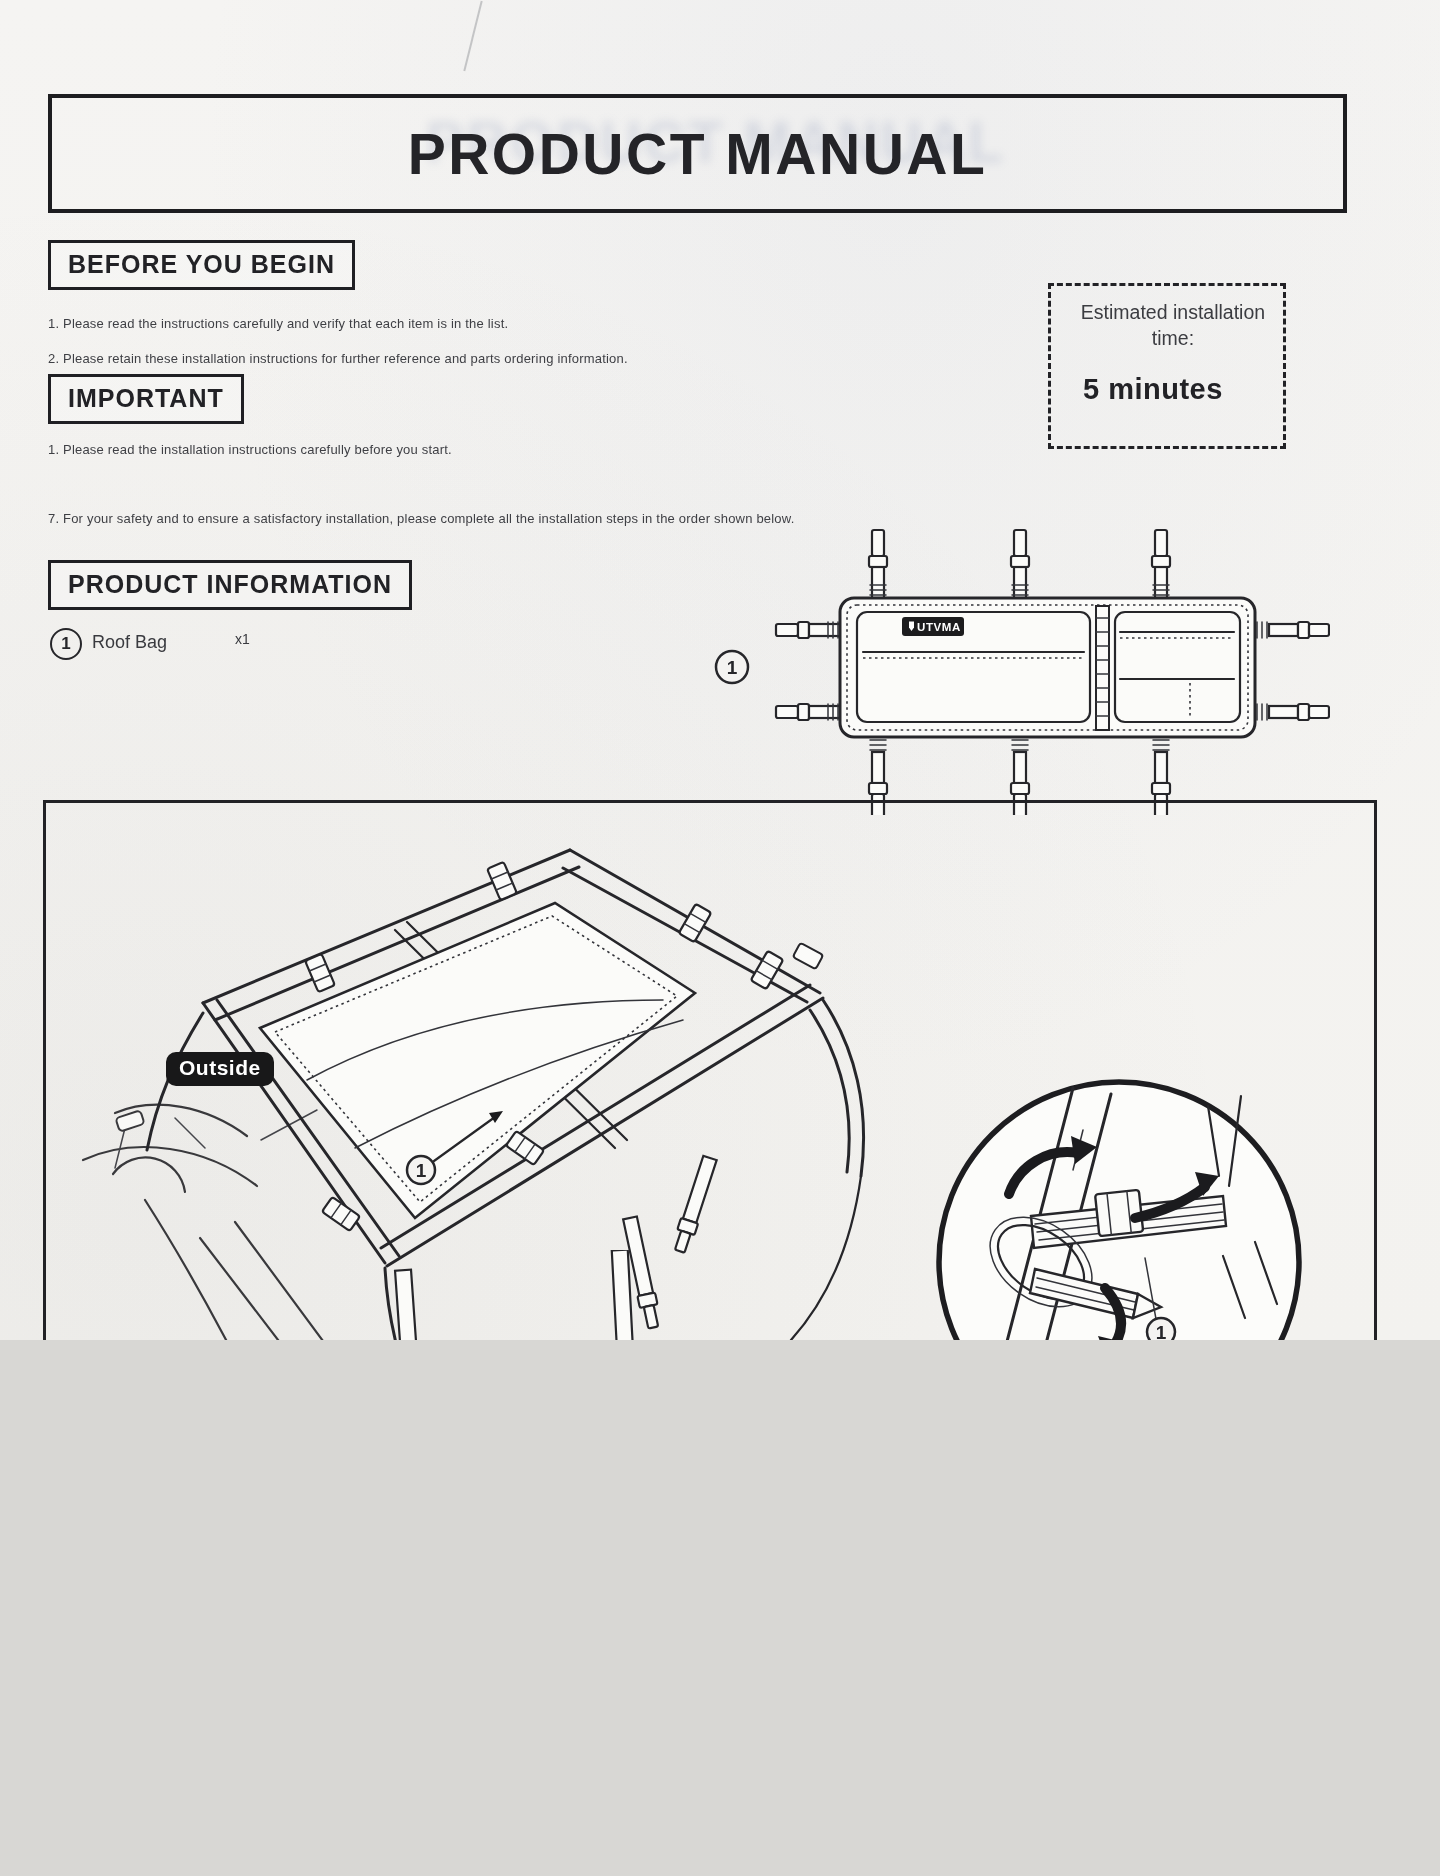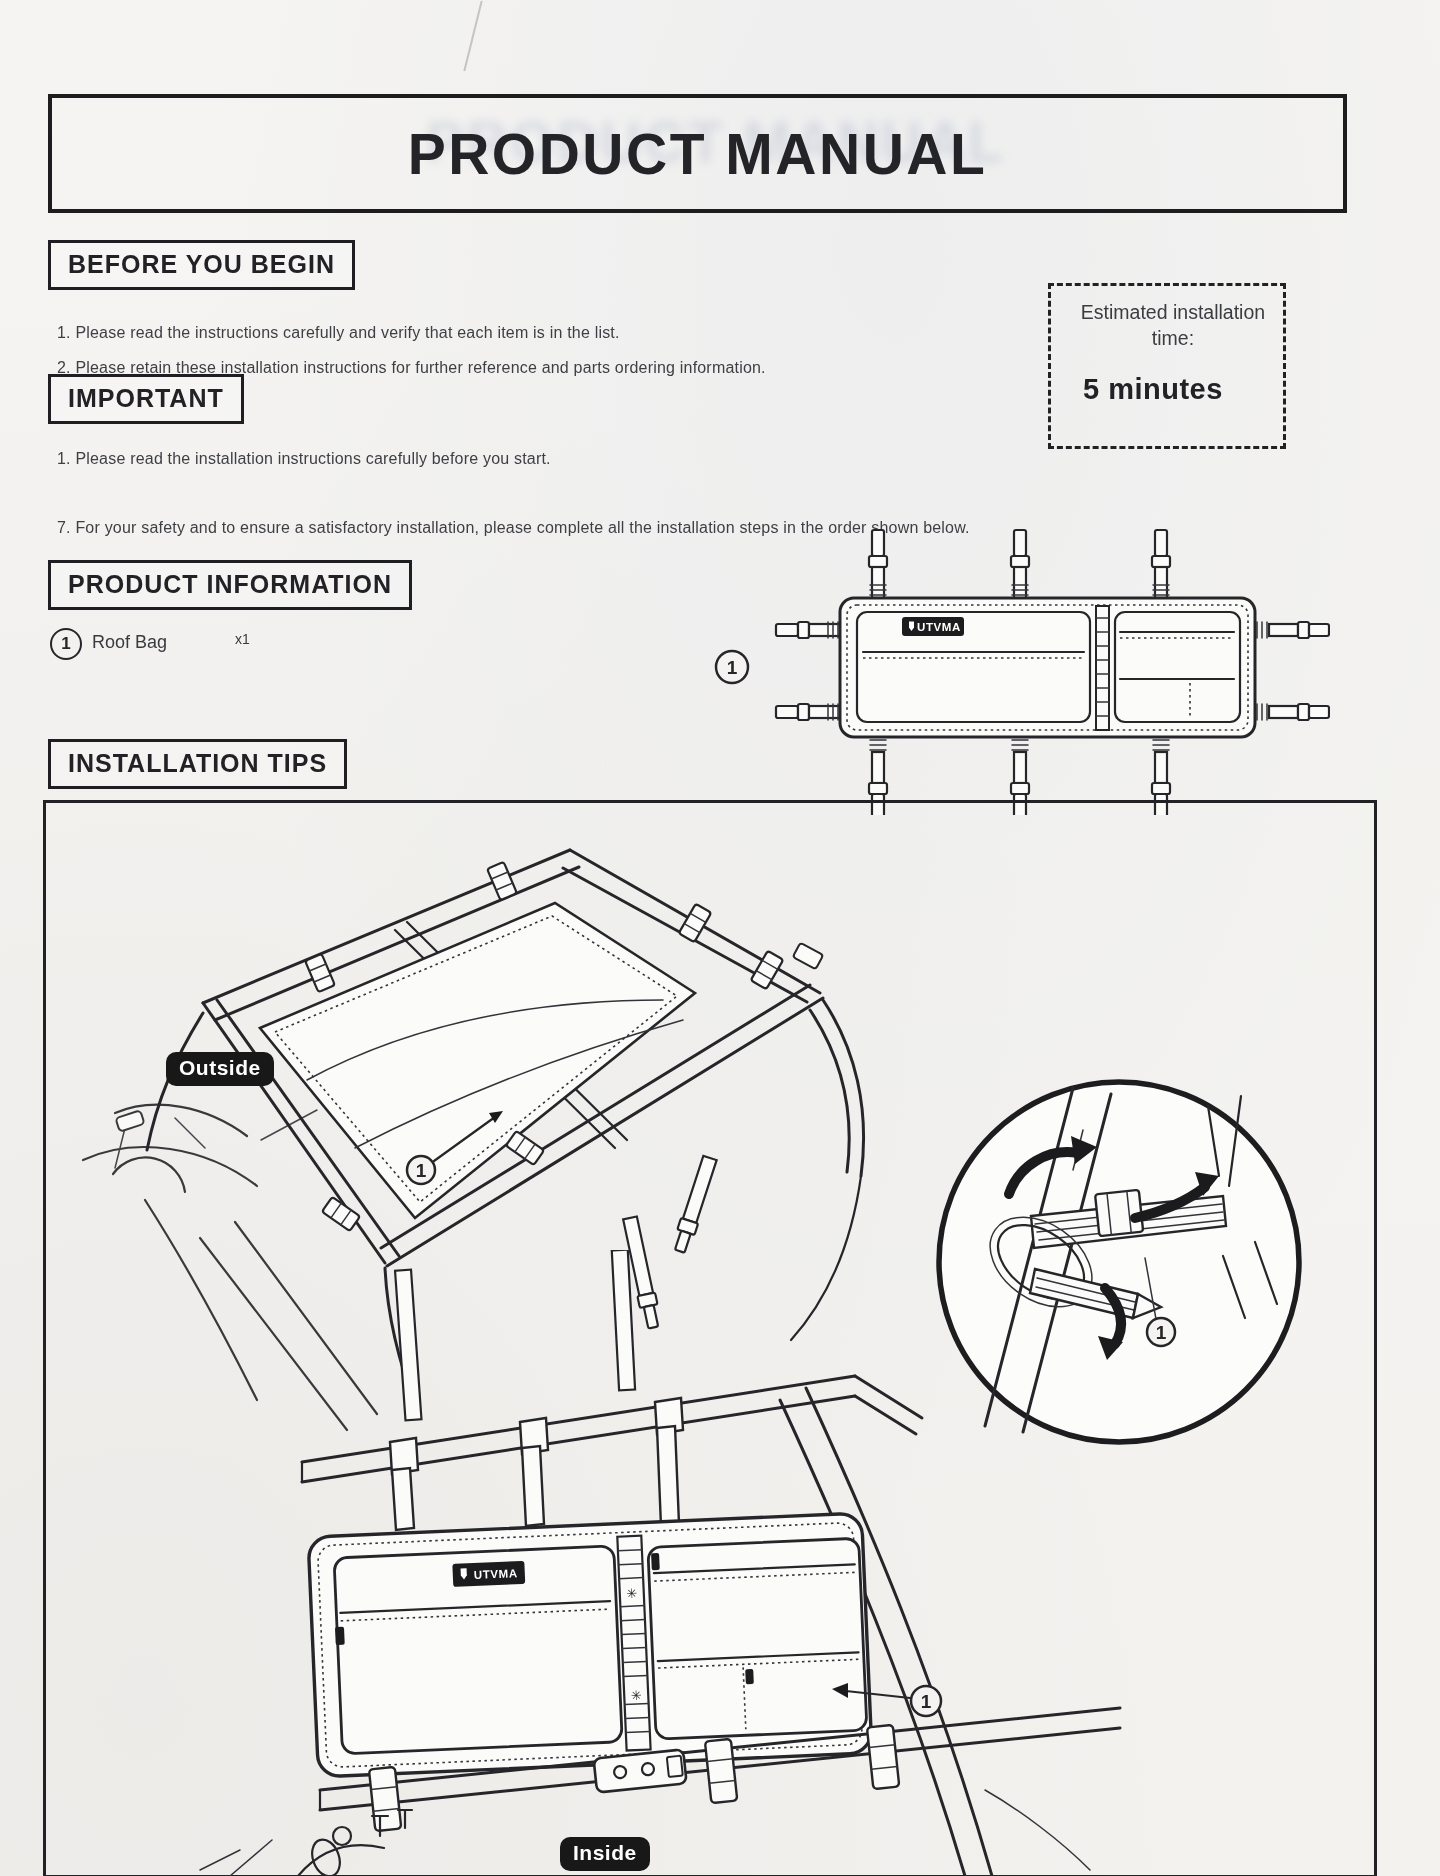--- a/index.html
+++ b/index.html
@@ -1,34 +1,34 @@
 <!DOCTYPE html>
 <html><head>
 <meta charset="utf-8">
 <style>
   html,body{margin:0;padding:0;background:#d8d7d4;}
   .page{
-    position:relative;width:1440px;height:1876px;overflow:hidden;
+    position:relative;width:1440px;height:1340px;overflow:hidden;
     background:
       radial-gradient(ellipse at 62% 12%, rgba(176,186,208,.10), transparent 55%),
       radial-gradient(ellipse at 10% 90%, rgba(150,150,150,.08), transparent 60%),
       linear-gradient(#f5f4f2,#f3f2ef);
     font-family:"Liberation Sans",sans-serif;color:#26262a;
   }
   .abs{position:absolute;}
   
   .title-box{left:48px;top:94px;width:1291px;height:111px;border:4px solid #1d1d20;
     display:flex;align-items:center;justify-content:center;}
   .title-box h1{margin:0;font-size:57px;font-weight:800;letter-spacing:2.5px;color:#242428;
     text-shadow:18px -12px 10px rgba(128,140,176,.22);}
   
   .sec-head{border:3px solid #1f1f23;padding:7px 17px 8px;font-size:25px;font-weight:800;
     letter-spacing:1px;color:#222226;background:rgba(250,250,248,.35);white-space:nowrap;}
   
-  .item{margin:9px;font-size:16px;line-height:25px;color:#3e3f44;letter-spacing:.2px;white-space:nowrap;}
+  .item{margin:0;font-size:13px;line-height:25px;color:#3e3f44;letter-spacing:.2px;white-space:nowrap;}
   
   .time-box{left:1048px;top:283px;width:238px;height:166px;border:3px dashed #222226;
     box-sizing:border-box;padding:13px 10px 0 22px;}
   .time-label{font-size:19.5px;line-height:26px;color:#3b3c41;text-align:center;}
   .time-value{margin-top:22px;padding-left:10px;font-size:29px;font-weight:800;color:#222226;letter-spacing:.5px;}
   
   .part-row{left:50px;top:628px;height:32px;width:420px;}
   .callout-circle-html{position:absolute;left:0;top:0;width:28px;height:28px;border:2.5px solid #26262a;
     border-radius:50%;font-size:17px;font-weight:700;text-align:center;line-height:28px;color:#26262a;}
   .part-name{position:absolute;left:42px;top:4px;font-size:18px;color:#393a3f;}
@@ -178,21 +178,20 @@
         <path d="M279,166.5 l5,0 l0,6 l-2.5,3.5 l-2.5,-3.5 z" fill="#fff"></path>
         <text class="brand-txt" x="309" y="176">UTVMA</text>
       </g>
     </g>
     <g>
       <circle class="co" cx="102" cy="212" r="16"></circle>
       <text class="co-num" x="102" y="218.5">1</text>
     </g>
   </svg>
 
-  <div class="abs sec-head" style="left:48px;top:739px;">INSTALLATION TIPS</div>
   <div class="abs tips-box"></div>
 
   <svg class="abs" style="left:55px;top:818px;" width="920" height="650" viewBox="0 0 920 650">
 
     <g opacity="0.9">
       <path class="ln2" d="M60,295 C100,278 152,288 192,318"></path>
       <path class="ln2" d="M28,342 C80,318 150,328 202,368"></path>
       <path class="ln2" d="M58,356 a40,40 0 0 1 72,18"></path>
       <path class="ln2" d="M145,420 L292,612"></path>
       <path class="ln2" d="M180,404 L322,596"></path>

